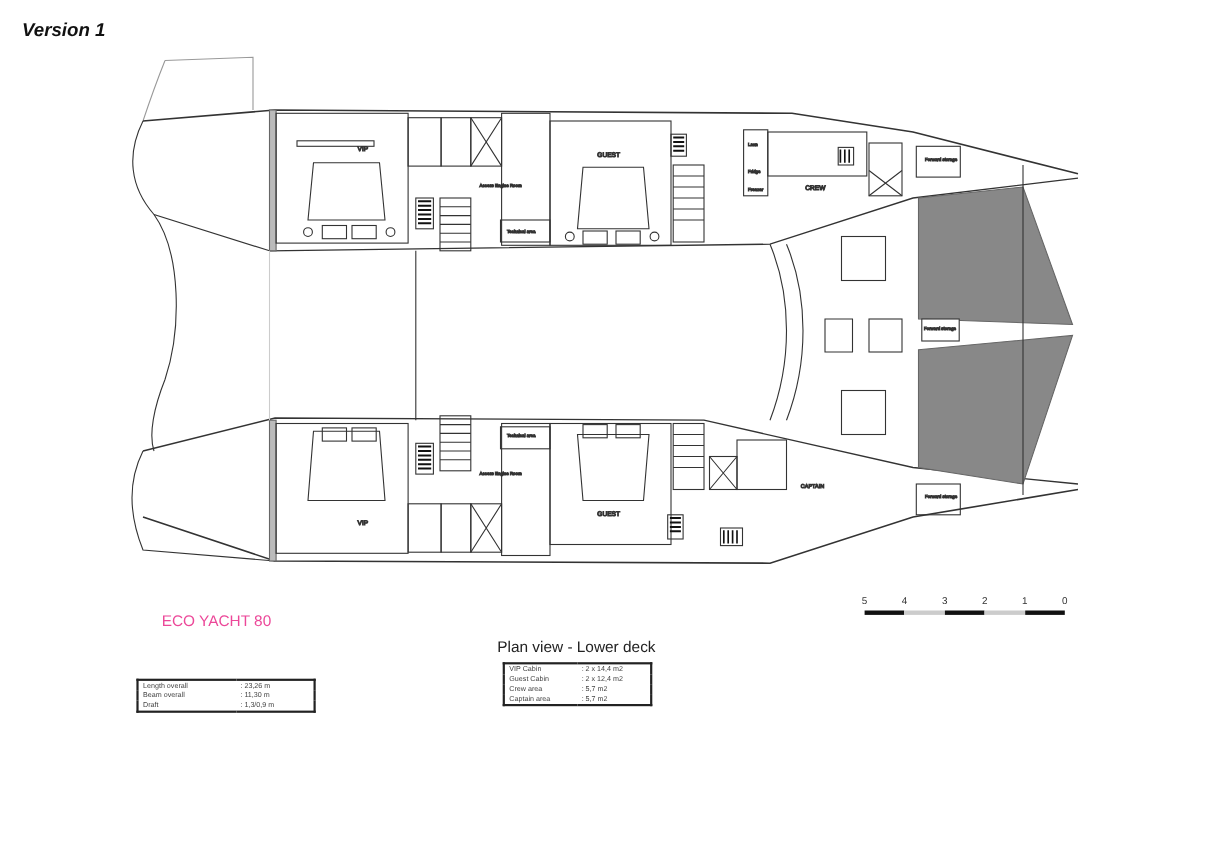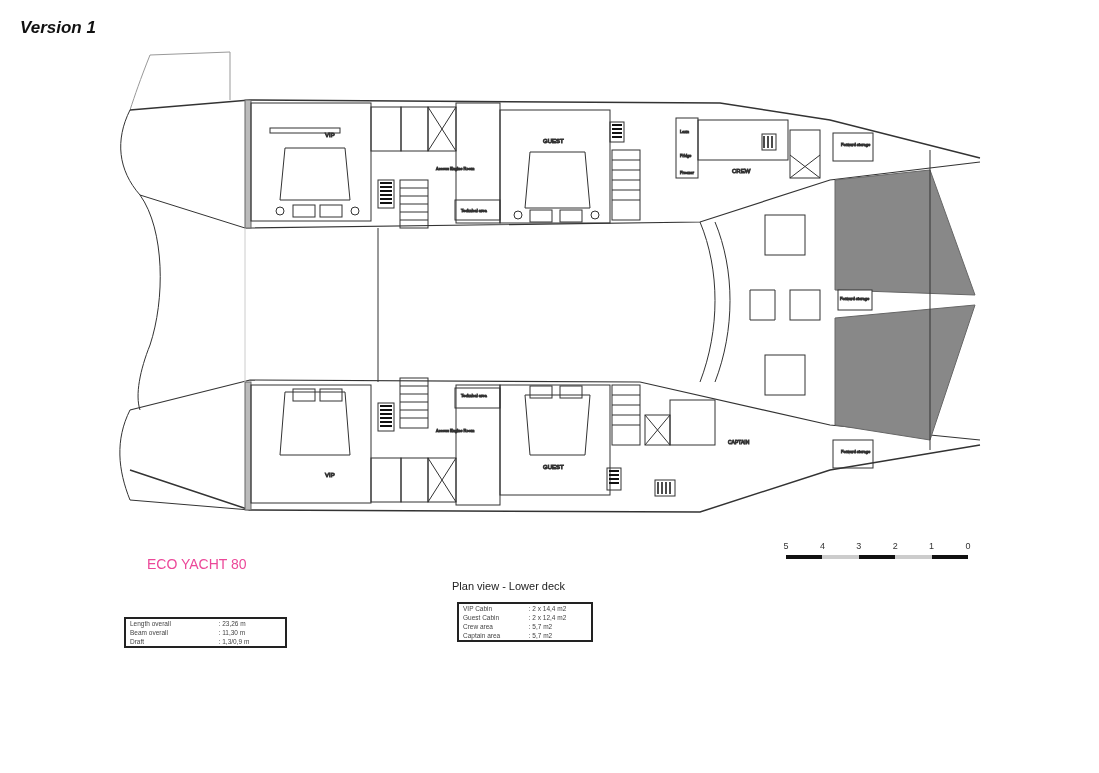--- a/index.html
+++ b/index.html
@@ -1,21 +1,21 @@
 <!DOCTYPE html>
 <html><head>
 <meta charset="utf-8">
 <style>
   html, body { margin:0; padding:0; background:#fff; }
   body { width:1099px; height:773px; position:relative; overflow:hidden; font-family:"Liberation Sans", sans-serif; color:#111; }
   .title { position:absolute; left:20px; top:18px; font-size:17px; font-weight:bold;font-style:italic; }
   svg.plan { position:absolute; left:0; top:0; }
   .lbl { font-family:"Liberation Sans", sans-serif; fill:#333; }
   .model { position:absolute; left:147px; top:556px; font-size:14px; color:#ec4899;text-align:center; }
-  .planview { position:absolute; left:452px; top:580px; font-size:11px; color:#222; }
+  .planview { position:absolute; left:452px; top:580px; font-size:14px; color:#222; }
   table.spec { position:absolute; border-collapse:collapse; border:2px solid #222; font-size:6.5px; color:#444; }
   table.spec td { padding:0 4px; line-height:9px; white-space:nowrap; }
   #spec-dims { left:124px; top:617px; width:163px; }
   #spec-areas { left:457px; top:602px; width:136px; }
   .scale { position:absolute; left:786px; top:541px; width:182px; }
   .scale .nums { position:relative; height:12px; font-size:9px; color:#333; }
   .scale .nums span { position:absolute; top:0; transform:translateX(-50%); }
   .scale .bar { display:flex; height:4px; margin-top:2px; }
   .scale .bar div { flex:1; }
   .scale .bar .b { background:#111; }

